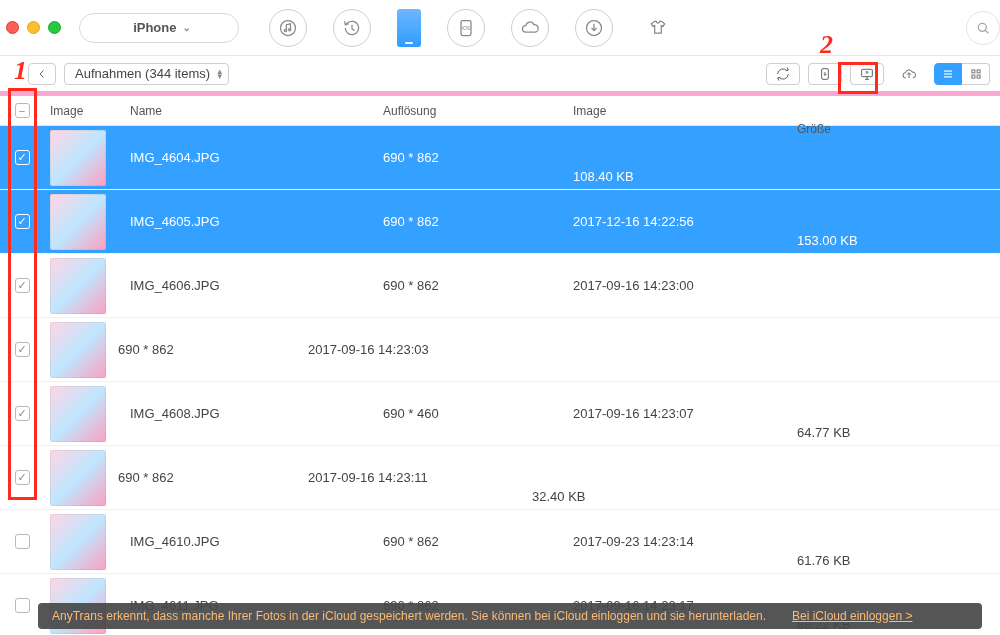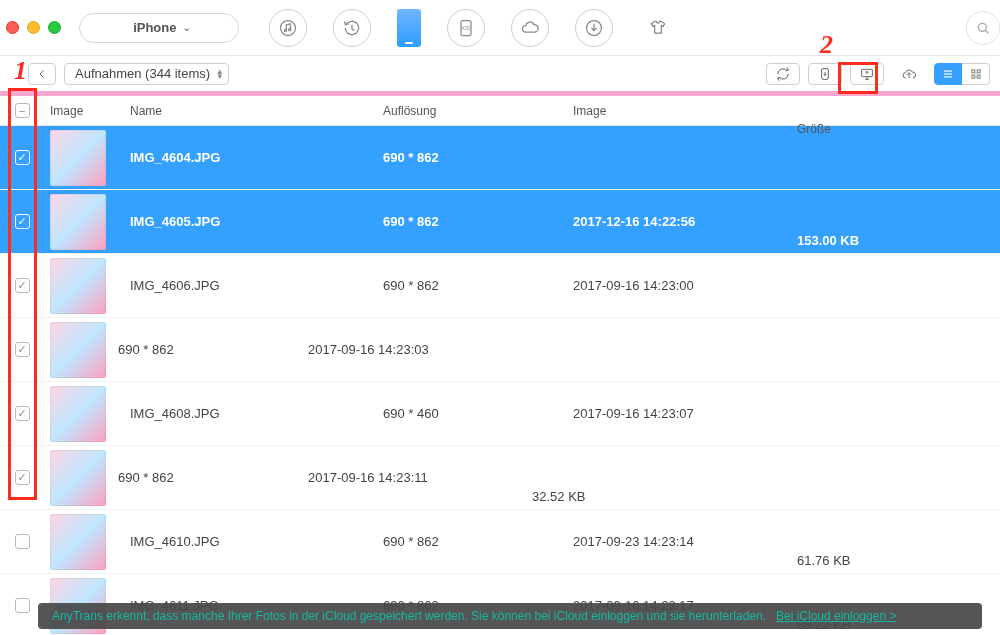--- a/index.html
+++ b/index.html
@@ -153,49 +153,49 @@
 .chk.indeterminate::after { content: "−"; }
 
 .thumb {
   width: 56px; height: 56px;
   border-radius: 2px;
   background: linear-gradient(135deg,#ffd5e3 0%, #bfe6ff 50%, #ff9fbc 100%);
   box-shadow: inset 0 0 0 1px rgba(0,0,0,0.05);
 }
 
 .col-name .txt, .col-res .txt, .col-time .txt, .col-size .txt { font-size: 13px; }
-.row.selected .txt { font-weight: 700; }
+.row.selected .txt { font-weight: 400; }
 
 
 .anno {
   position: absolute;
   border: 3px solid #ff2b1e;
   pointer-events: none;
 }
 .anno-num {
   position: absolute;
   color: #ff2b1e;
   font: italic 700 26px/1 Georgia, serif;
   pointer-events: none;
 }
 
 
 .banner {
   position: absolute;
   left: 38px; right: 18px; bottom: 6px;
   height: 26px;
   background: rgba(70,70,70,0.92);
-  color: #14b8a6;
+  color: #fdba74;
   border-radius: 4px;
   display: flex; align-items: center;
   padding: 0 14px;
   font-size: 12px;
   gap: 6px;
 }
-.banner .link { text-decoration: underline; margin-left: 4px; }
+.banner .link { text-decoration: underline; margin-left: 20px; }
 </style>
 </head>
 <body>
 
 <div class="toolbar">
   <div class="traffic-lights">
     <div class="tl red"></div>
     <div class="tl yellow"></div>
     <div class="tl green"></div>
   </div>
@@ -336,20 +336,21 @@
 <div class="rows" id="rows">
     <div class="row selected">
       <div class="col-check">
         <div class="chk checked"></div>
       </div>
       <div class="col-image">
         <div class="thumb"></div>
       </div>
       <div class="col-name"><span class="txt">IMG_4604.JPG</span></div>
       <div class="col-res"><span class="txt">690 * 862</span></div>
+      <div class="col-size"><span class="txt">108.40 KB</span></div>
     </div>
     <div class="row selected">
       <div class="col-check">
         <div class="chk checked"></div>
       </div>
       <div class="col-image">
         <div class="thumb"></div>
       </div>
       <div class="col-name"><span class="txt">IMG_4605.JPG</span></div>
       <div class="col-res"><span class="txt">690 * 862</span></div>
@@ -380,31 +381,32 @@
     <div class="row">
       <div class="col-check">
         <div class="chk checked"></div>
       </div>
       <div class="col-image">
         <div class="thumb"></div>
       </div>
       <div class="col-name"><span class="txt">IMG_4608.JPG</span></div>
       <div class="col-res"><span class="txt">690 * 460</span></div>
       <div class="col-time"><span class="txt">2017-09-16 14:23:07</span></div>
+      <div class="col-size"><span class="txt">64.77 KB</span></div>
     </div>
     <div class="row">
       <div class="col-check">
         <div class="chk checked"></div>
       </div>
       <div class="col-image">
         <div class="thumb"></div>
       </div>
       <div class="col-res"><span class="txt">690 * 862</span></div>
       <div class="col-time"><span class="txt">2017-09-16 14:23:11</span></div>
-      <div class="col-size"><span class="txt">32.52 KB</span></div>
+      <div class="col-size"><span class="txt">32.40 KB</span></div>
     </div>
     <div class="row">
       <div class="col-check">
         <div class="chk"></div>
       </div>
       <div class="col-image">
         <div class="thumb"></div>
       </div>
       <div class="col-name"><span class="txt">IMG_4610.JPG</span></div>
       <div class="col-res"><span class="txt">690 * 862</span></div>

